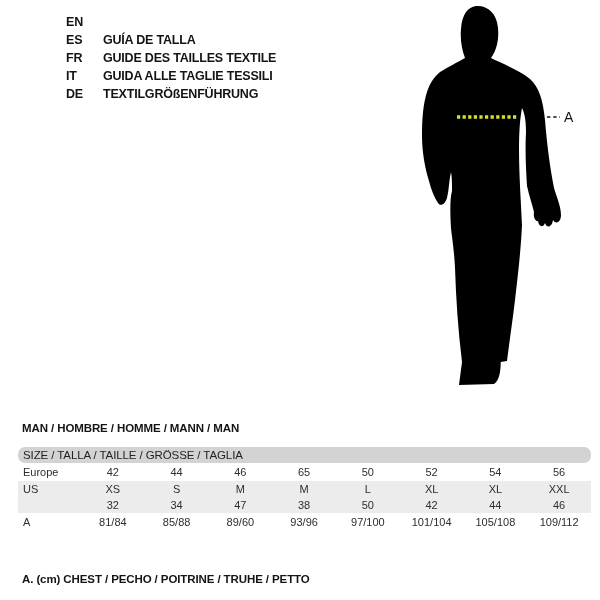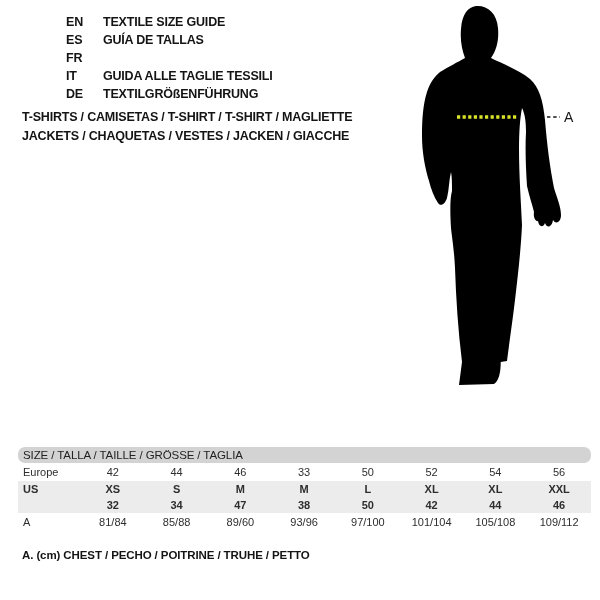--- a/index.html
+++ b/index.html
@@ -20,58 +20,54 @@
   
   .section-title { position:absolute; left:22px; top:422px; font-weight:bold;
                    font-size:11.5px; letter-spacing:-0.1px; }
   
   .size-table { position:absolute; left:18px; top:447px; width:573px;
                 font-size:11px; color:#2e2e2e; }
   .t-header { background:#d3d3d3; height:16px; line-height:16px; padding-left:5px;
               font-size:11.5px; color:#222222; letter-spacing:-0.1px;border-radius:7px; }
   .t-row { display:flex; align-items:center; height:16px;justify-content:center; }
   .t-row.first, .t-row.last { height:18px; }
-  .t-row.shaded { background:#ececec;font-weight:bold; }
+  .t-row.shaded { background:#ececec; }
   .t-label { width:58px; padding-left:5px; }
   .t-cell { flex:1; text-align:center; }
   
-  .footnote { position:absolute; left:22px; top:549px; font-weight:bold;
+  .footnote { position:absolute; left:22px; top:573px; font-weight:bold;
               font-size:11.5px; letter-spacing:-0.1px; }
 </style>
 </head>
 <body>
 
 <div class="page">
 
   <div class="lang-block">
     <div class="lang-row">
       <span class="lang-code">EN</span>
-      <span class="lang-label">TEXTILE SIZE GUIDE</span>
     </div>
     <div class="lang-row">
       <span class="lang-code">ES</span>
-      <span class="lang-label">GUÍA DE TALLAS</span>
+      <span class="lang-label">GUÍA DE TALLA</span>
     </div>
     <div class="lang-row">
       <span class="lang-code">FR</span>
+      <span class="lang-label">GUIDE DES TAILLES TEXTILE</span>
     </div>
     <div class="lang-row">
       <span class="lang-code">IT</span>
       <span class="lang-label">GUIDA ALLE TAGLIE TESSILI</span>
     </div>
     <div class="lang-row">
       <span class="lang-code">DE</span>
       <span class="lang-label">TEXTILGRÖßENFÜHRUNG</span>
     </div>
   </div>
 
-  <div class="cat-block">
-    <div>T-SHIRTS / CAMISETAS / T-SHIRT / T-SHIRT / MAGLIETTE</div>
-    <div>JACKETS / CHAQUETAS / VESTES / JACKEN / GIACCHE</div>
-  </div>
 
   <svg class="figure-svg" viewBox="400 0 200 400">
     <path fill="#000000" d="
       M 476,6
       C 487,5 497,13 498,28
       C 499,39 497,50 491,58
       C 503,64 519,70 530,79
       C 539,87 543,100 545,120
       C 547,145 550,168 554,188
       C 557,198 561,207 561,215
@@ -105,30 +101,31 @@
       C 430,83 434,77 440,72
       C 448,67 458,62 465,58
       C 462,50 460,40 461,29
       C 462,14 468,7 476,6
       Z"></path>
     <line x1="457" y1="117" x2="518" y2="117" stroke="#d8e32a" stroke-width="3.5" stroke-dasharray="3.2 2.4"></line>
     <line x1="547" y1="117" x2="560" y2="117" stroke="#141414" stroke-width="1.6" stroke-dasharray="3.4 2.8"></line>
     <text x="564" y="122" font-size="14" fill="#141414" font-family="Liberation Sans, sans-serif">A</text>
   </svg>
 
+  <div class="section-title">MAN / HOMBRE / HOMME / MANN / MAN</div>
 
   <div class="size-table">
     <div class="t-header">SIZE / TALLA / TAILLE / GRÖSSE / TAGLIA</div>
 
     <div class="t-row first">
       <span class="t-label">Europe</span>
       <span class="t-cell">42</span>
       <span class="t-cell">44</span>
       <span class="t-cell">46</span>
-      <span class="t-cell">33</span>
+      <span class="t-cell">65</span>
       <span class="t-cell">50</span>
       <span class="t-cell">52</span>
       <span class="t-cell">54</span>
       <span class="t-cell">56</span>
     </div>
 
     <div class="t-row shaded">
       <span class="t-label">US</span>
       <span class="t-cell">XS</span>
       <span class="t-cell">S</span>

